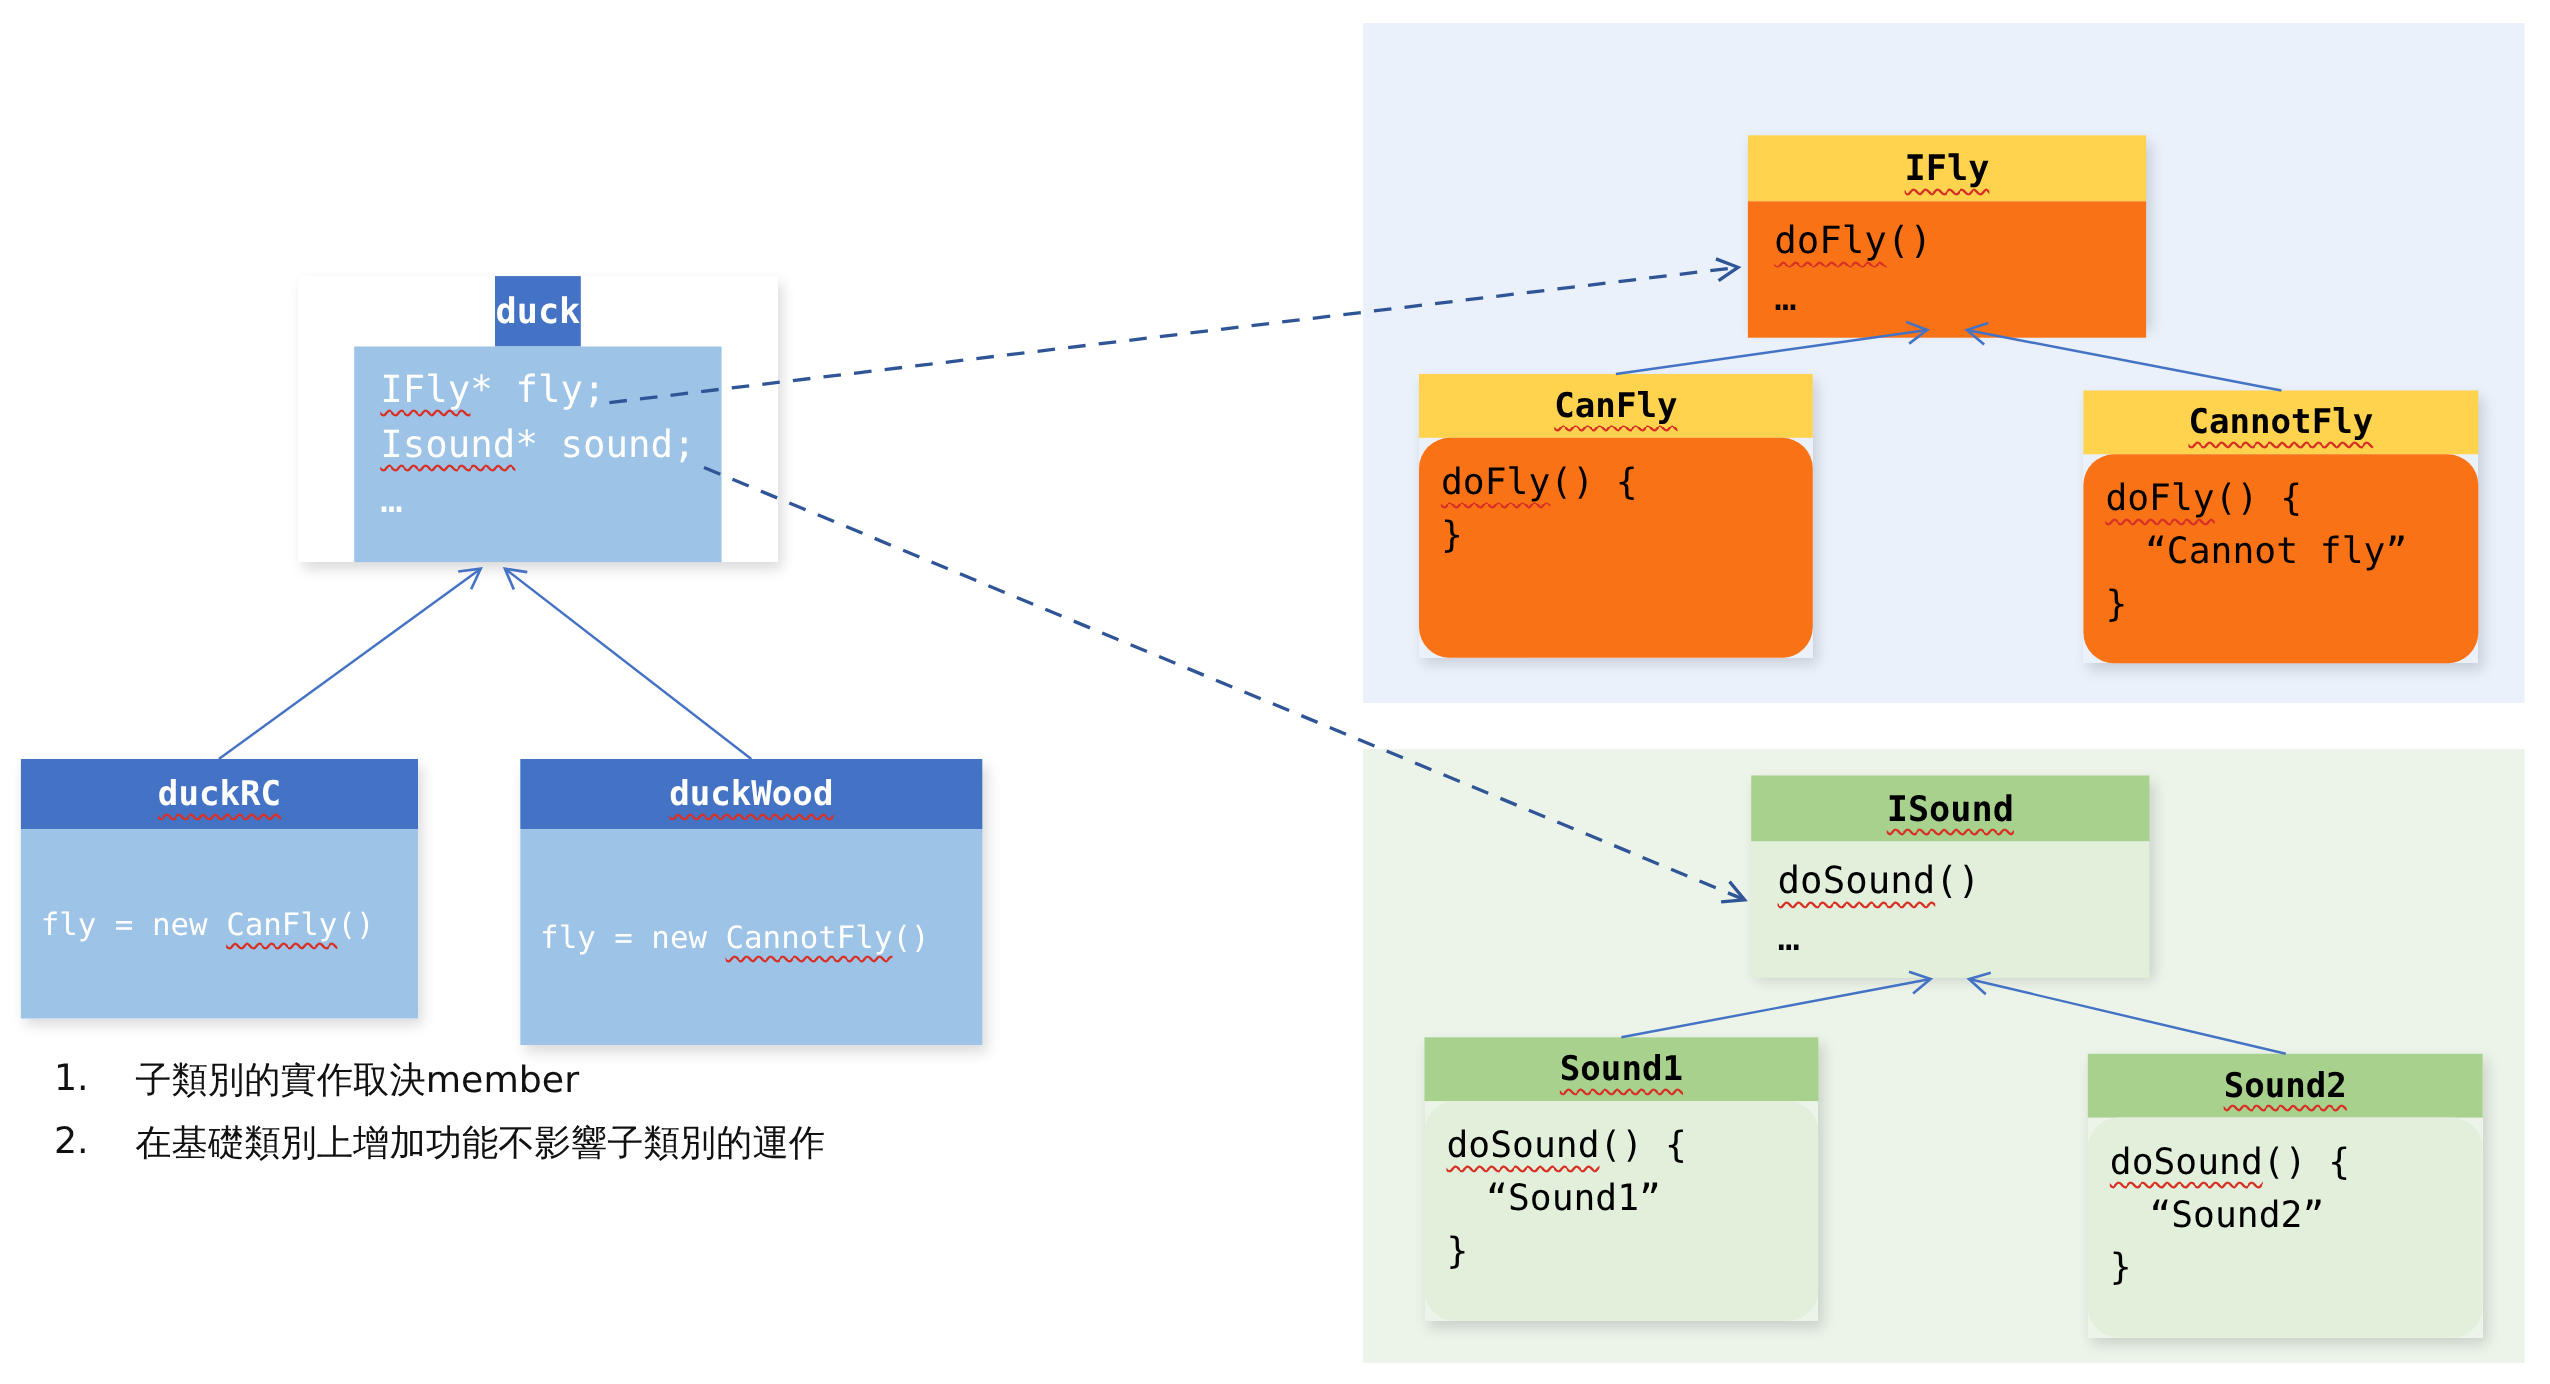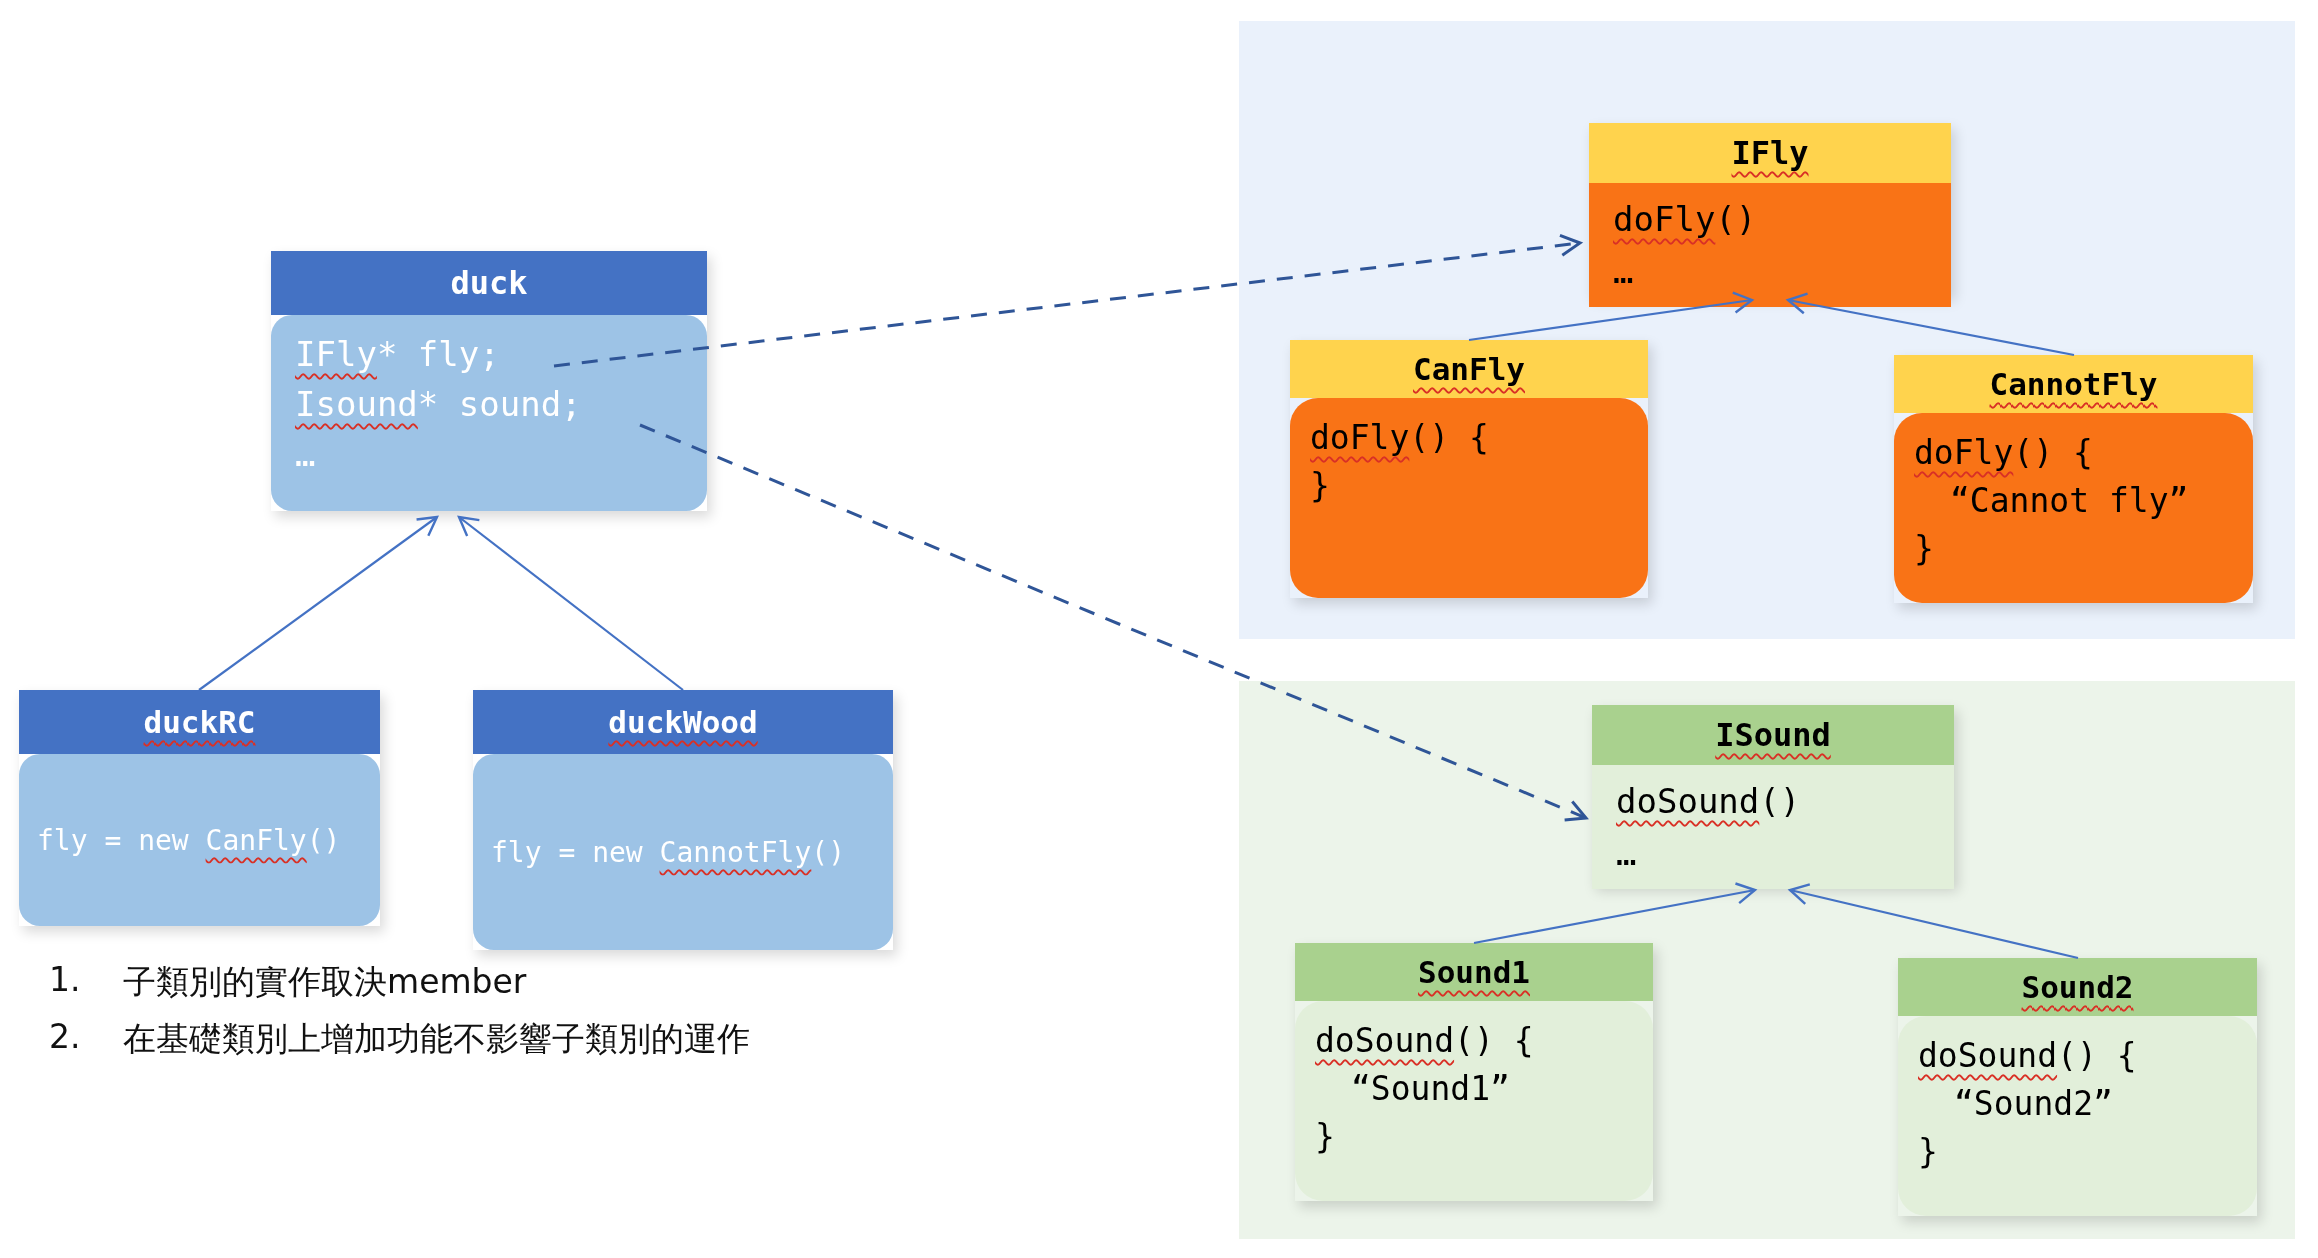--- a/index.html
+++ b/index.html
@@ -15,35 +15,35 @@
   .cls {
     position: absolute; display: flex; flex-direction: column;
     font-family: "DejaVu Sans Mono", "Liberation Mono", monospace;
     box-shadow: 4px 6px 12px rgba(0,0,0,0.15);
   }
   .hdr { display: flex; align-items: center; justify-content: center; font-weight: bold; flex: 0 0 auto; }
   .bod { flex: 1 1 auto; }
   .line { white-space: pre; }
 
   .blue-box  .hdr { background: #4472C4; color: #ffffff; }
-  .blue-box  .bod { background: #9DC3E6; color: #ffffff; border-radius: 21px; }
+  .blue-box  .bod { background: #9DC3E6; color: #ffffff; }
   .yellow-box .hdr { background: #FFD34D; color: #000000; }
   .yellow-box .bod { background: #f97316; color: #000000; }
   .green-box .hdr { background: #A9D18E; color: #000000; }
   .green-box .bod { background: #E2EFDA; color: #000000; }
 
   .wavy {
     text-decoration-line: underline;
     text-decoration-style: wavy;
     text-decoration-color: #D93025;
     text-decoration-thickness: 2px;
     text-underline-offset: 7px;
   }
 
-  #box-duck { left: 271px; top: 251px; width: 436px; height: 260px; }
+  #box-duck { left: 271px; top: 251px; width: 436px; height: 260px; align-items: center; }
   #box-duck .hdr { height: 64px; font-size: 32px; }
   #box-duck .bod { padding: 14px 24px; font-size: 34px; line-height: 50px; }
 
   #box-duckrc   { left: 19px;  top: 690px; width: 361px; height: 236px; }
   #box-duckwood { left: 473px; top: 690px; width: 420px; height: 260px; }
   .duck-sub .hdr { height: 64px; font-size: 31px; }
   .duck-sub .bod { display: flex; align-items: center; padding: 0 18px; font-size: 28px; }
 
   #box-ifly   { left: 1589px; top: 123px; width: 362px; height: 172px; }
   #box-isound { left: 1592px; top: 705px; width: 362px; height: 180px; }

